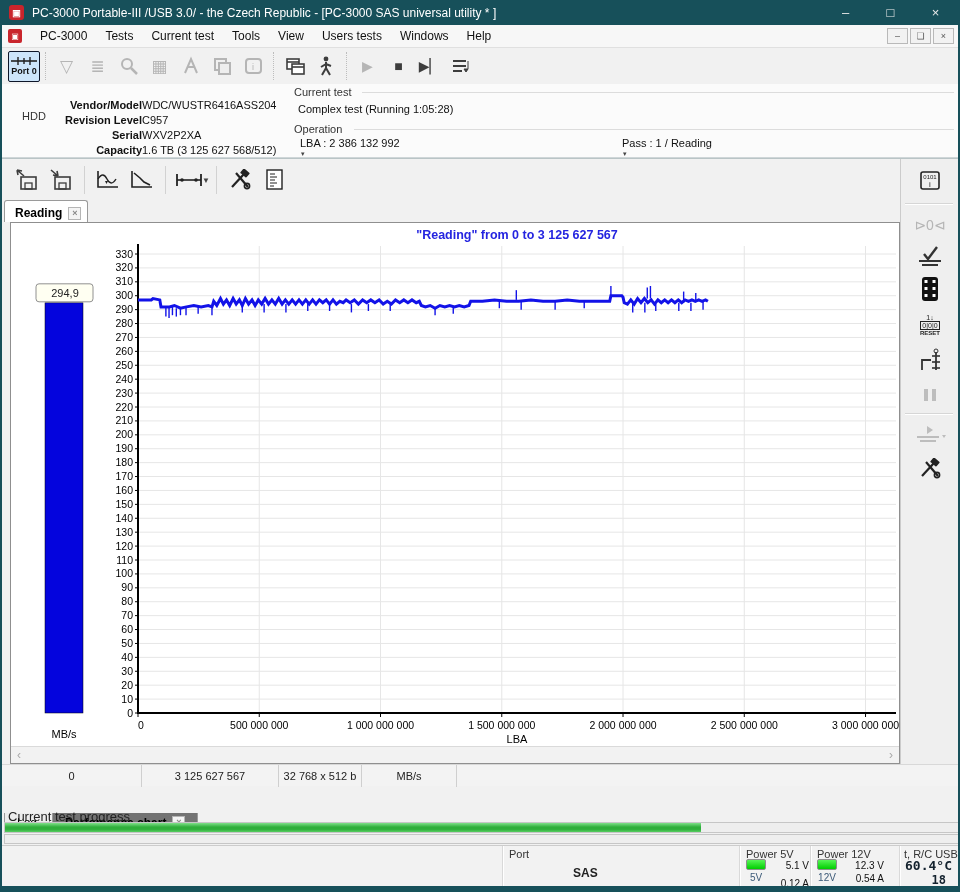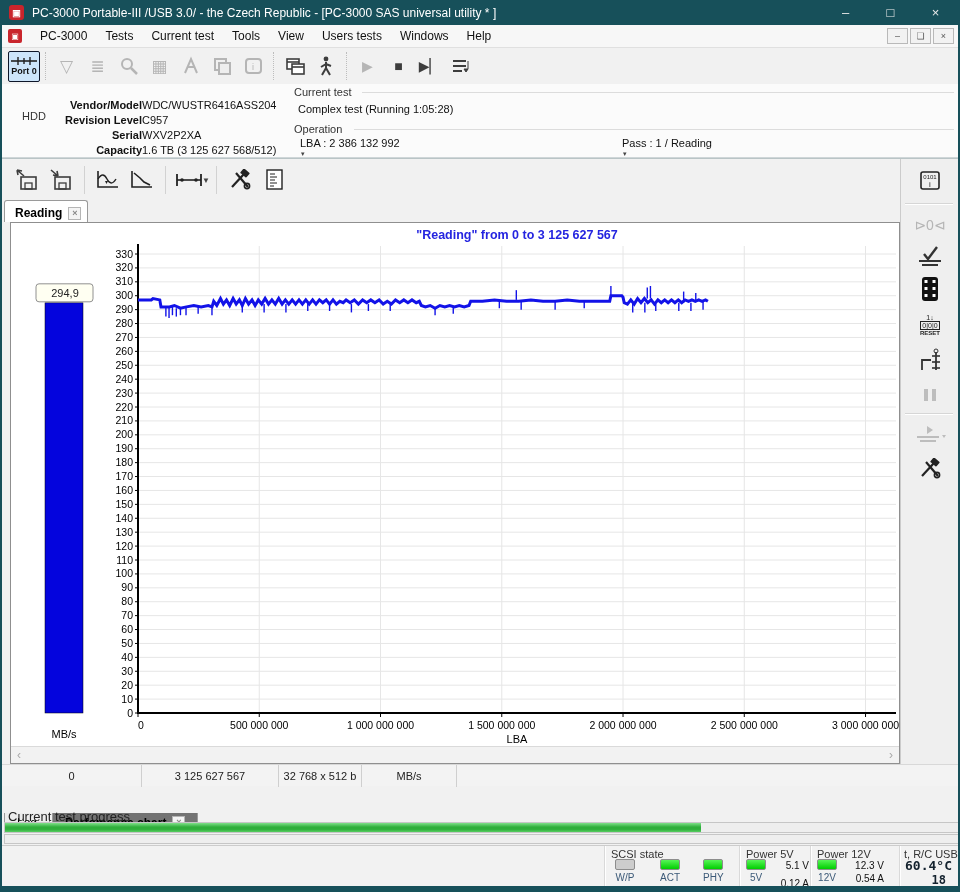--- a/index.html
+++ b/index.html
@@ -573,34 +573,23 @@
     </div>
   </div>
 
   <div class="prog-label">Current test progress</div>
   <div class="prog-track">
     <div class="prog-fill" id="prog-fill" style="width: 73%;"></div>
   </div>
   <div class="prog-track2"></div>
 
   <div class="bottomstatus">
-    <div class="bs-cell" style="left:602px; width:135px;">
-      <span class="bs-label">SCSI state</span>
-      <div class="led-col" style="left:10px;">
-          <div class="led"></div>
-          <div class="led-name">W/P</div>
-        </div>
-      <div class="led-col" style="left:55px;">
-          <div class="led on"></div>
-          <div class="led-name">ACT</div>
-        </div>
-      <div class="led-col" style="left:98px;">
-          <div class="led on"></div>
-          <div class="led-name">PHY</div>
-        </div>
+    <div class="bs-cell" style="left:500px; width:102px;">
+      <span class="bs-label">Port</span>
+      <span class="sas">SAS</span>
     </div>
     <div class="bs-cell" style="left:737px; width:78px;">
       <span class="bs-label">Power 5V</span>
       <div class="led-col" style="left:6px;">
           <div class="led on"></div>
           <div class="led-name">5V</div>
         </div>
       <span class="pw-val" style="top:14px;">5.1 V</span>
       <span class="pw-val" style="top:32px;padding-left:28px;">0.12 A</span>
     </div>

